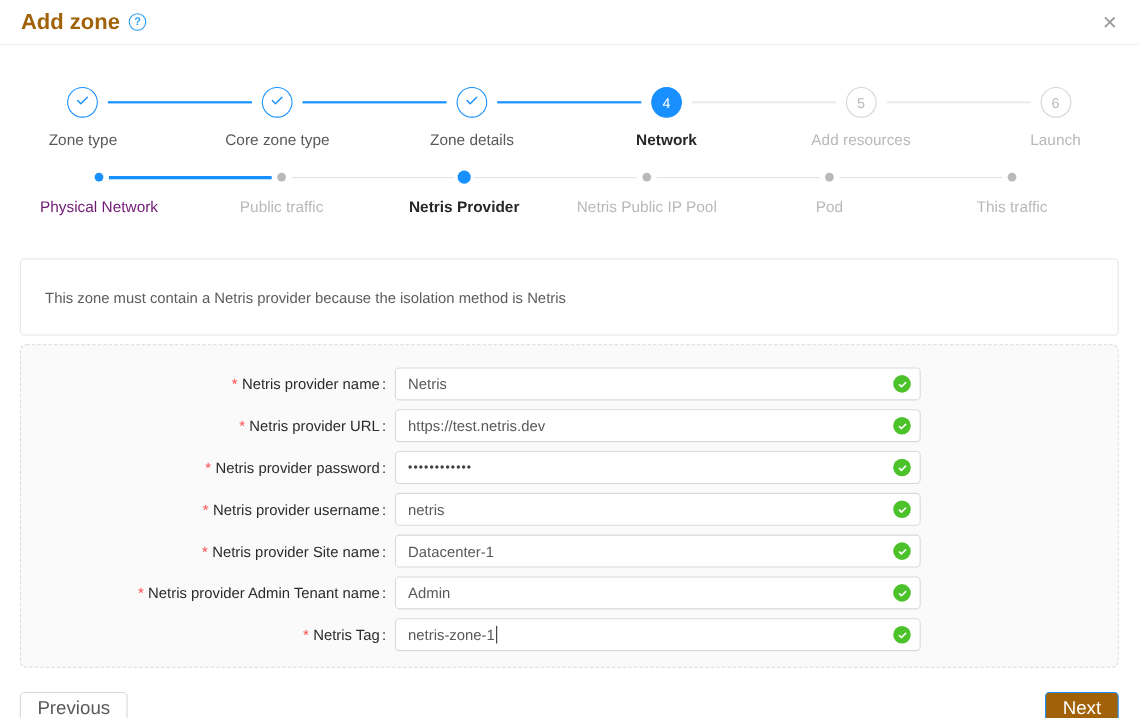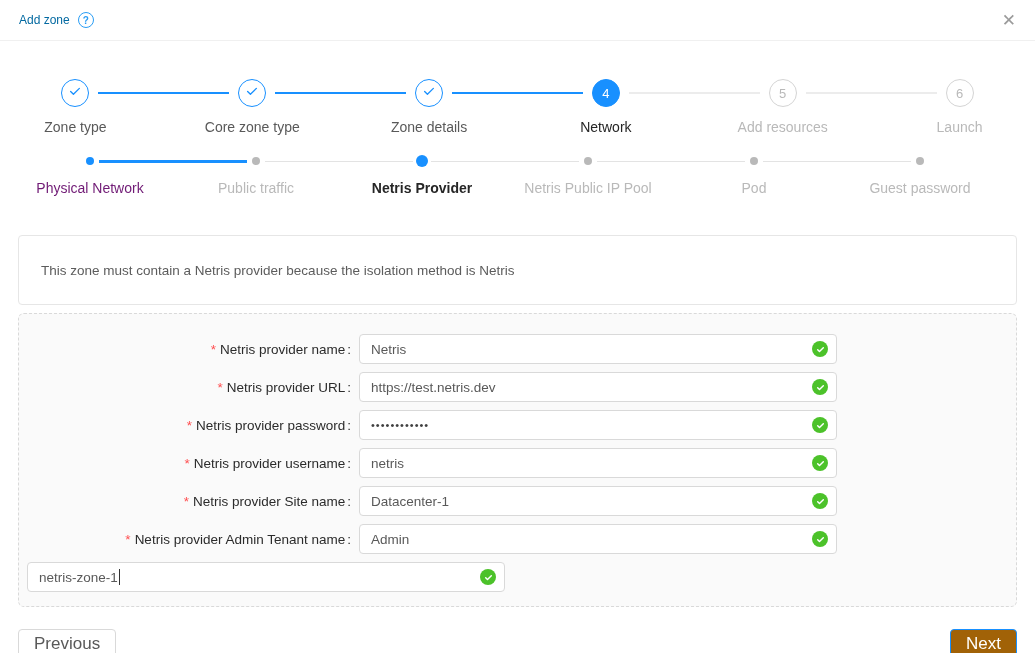--- a/index.html
+++ b/index.html
@@ -2,21 +2,21 @@
 <html><head>
 <meta charset="utf-8">
 <style>
   * { margin:0; padding:0; box-sizing:border-box; }
   html,body { width:1035px; height:653px; background:#fff; overflow:hidden;
     font-family:"Liberation Sans", sans-serif; }
 
   
   .hdr { height:41px; display:flex; align-items:center; padding:0 19px;
     border-bottom:1px solid #f0f0f0; }
-  .hdr-title { font-size:12px; font-weight:400; color:#0369a1; }
+  .hdr-title { font-size:20px; font-weight:700; color:#a16207; }
   .help-ic { width:16px; height:16px; border:1.4px solid #2a9df4; border-radius:50%;
     color:#2a9df4; font-size:10px; font-weight:700; display:inline-flex;
     align-items:center; justify-content:center; margin-left:8px; cursor:pointer; }
   .close-ic { margin-left:auto; color:#9b9b9b; font-size:17px; line-height:1;
     cursor:pointer; font-weight:400; }
 
   .content { padding:0 18px; }
 
   
   .steps { display:flex; margin:38px -31px 0 -31px; }
@@ -24,21 +24,21 @@
   .step:not(:last-child)::after { content:""; position:absolute; top:13px;
     left:calc(50% + 23px); width:calc(100% - 46px); height:1.5px; background:#ececec; }
   .step.line-blue:not(:last-child)::after { background:#1890ff; }
   .step-circle { width:28px; height:28px; border-radius:50%; margin:0 auto;
     display:flex; align-items:center; justify-content:center; background:#fff;
     border:1px solid #1890ff; }
   .step-circle.pending { border-color:#d4d4d4; color:#b9b9b9; font-size:13px; }
   .step-circle.current { background:#1890ff; border-color:#1890ff; color:#fff;
     font-size:13px; }
   .step-label { margin-top:12px; font-size:14px; color:#595959; }
-  .step-label.current { color:#262626; font-weight:400; }
+  .step-label.current { color:#262626; font-weight:700; }
   .step-label.pending { color:#b9b9b9; }
 
   
   .substeps { display:flex; margin:20px 14px 0 -11px; }
   .substep { flex:1; position:relative; text-align:center; }
   .dotrow { height:12px; display:flex; align-items:center; justify-content:center; }
   .dot { border-radius:50%; background:#b9b9b9; width:8px; height:8px; }
   .dot.done { background:#1890ff; }
   .dot.current { background:#1890ff; width:12px; height:12px; }
   .substep:not(:last-child)::after { content:""; position:absolute; top:5.5px;
@@ -165,21 +165,21 @@
     <div class="substep">
       <div class="dotrow">
           <span class="dot"></span>
         </div>
       <div class="substep-label pending">Pod</div>
     </div>
     <div class="substep">
       <div class="dotrow">
           <span class="dot"></span>
         </div>
-      <div class="substep-label pending">Guest password</div>
+      <div class="substep-label pending">This traffic</div>
     </div>
   </div>
 
   <div class="notice">
     <span>This zone must contain a Netris provider because the isolation method is Netris</span>
   </div>
 
   <div class="formbox">
 
     <div class="frow">
@@ -248,20 +248,21 @@
         <span class="val">Admin</span>
         <span class="okbadge">
             <svg width="9" height="9" viewBox="0 0 16 16">
               <path d="M3 8.5l3.2 3.2L13 5" stroke="#fff" stroke-width="2.6" fill="none" stroke-linecap="round" stroke-linejoin="round"></path>
             </svg>
           </span>
       </div>
     </div>
 
     <div class="frow">
+      <div class="flabel"><span class="req">*</span><span>Netris Tag</span><span class="colon">:</span></div>
       <div class="fctrl">
         <span class="val">netris-zone-1</span>
           <span class="caret"></span>
         <span class="okbadge">
             <svg width="9" height="9" viewBox="0 0 16 16">
               <path d="M3 8.5l3.2 3.2L13 5" stroke="#fff" stroke-width="2.6" fill="none" stroke-linecap="round" stroke-linejoin="round"></path>
             </svg>
           </span>
       </div>
     </div>

